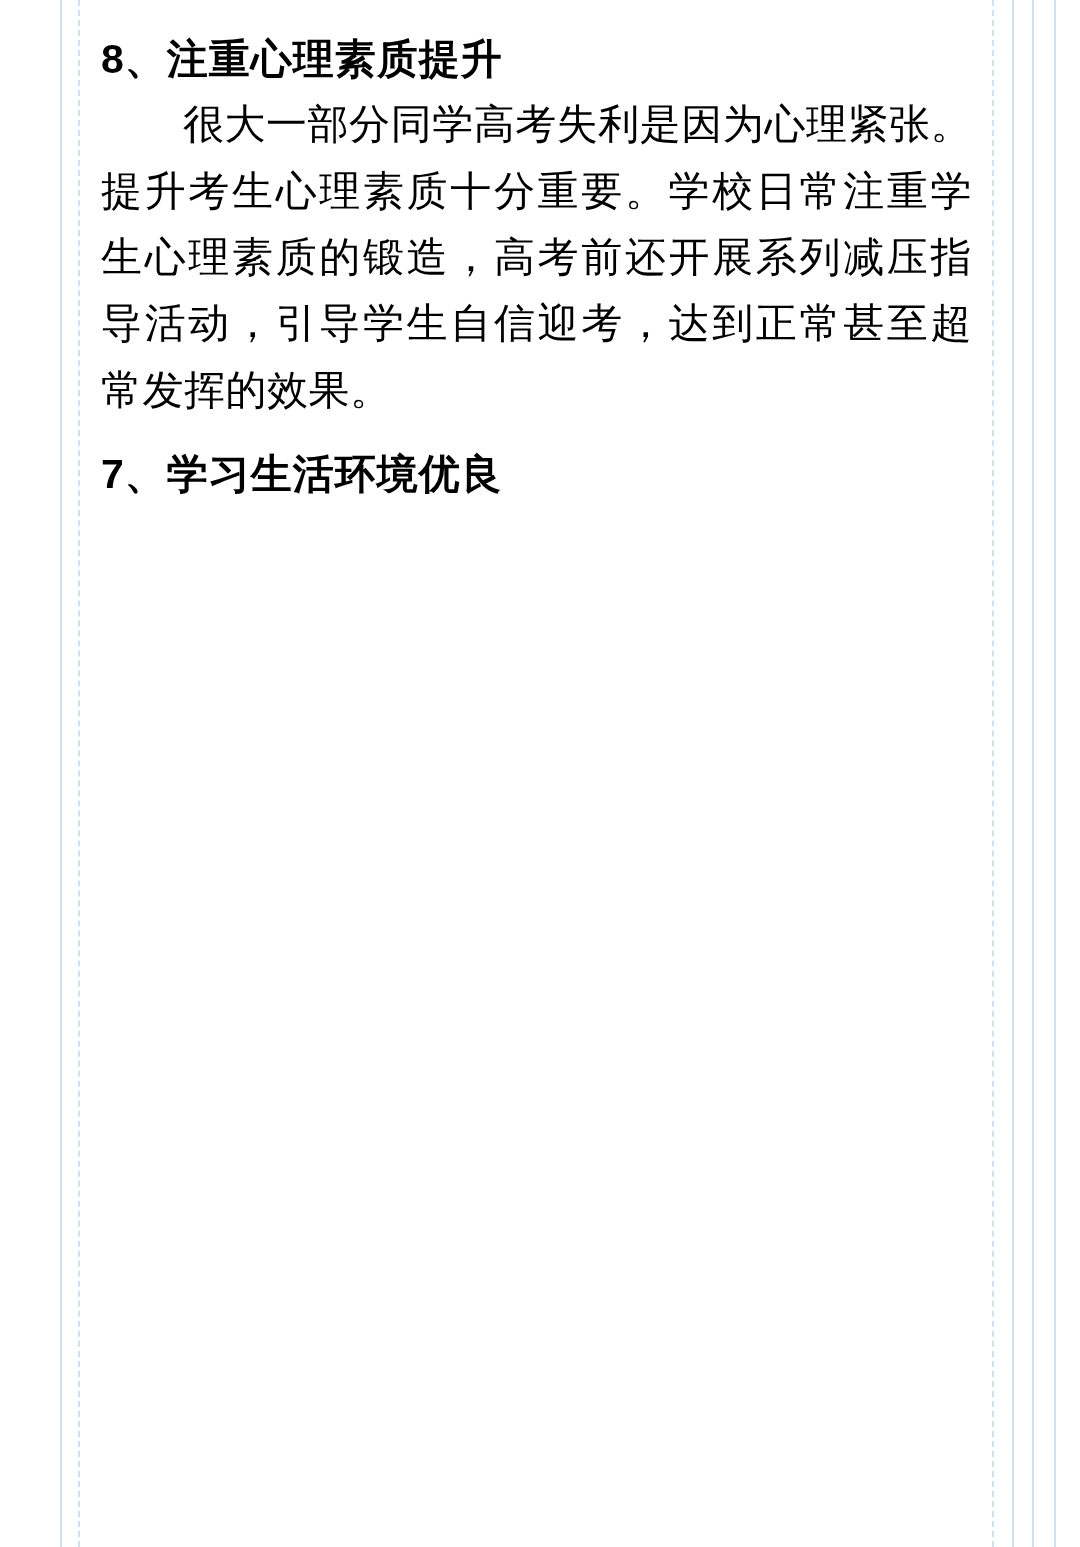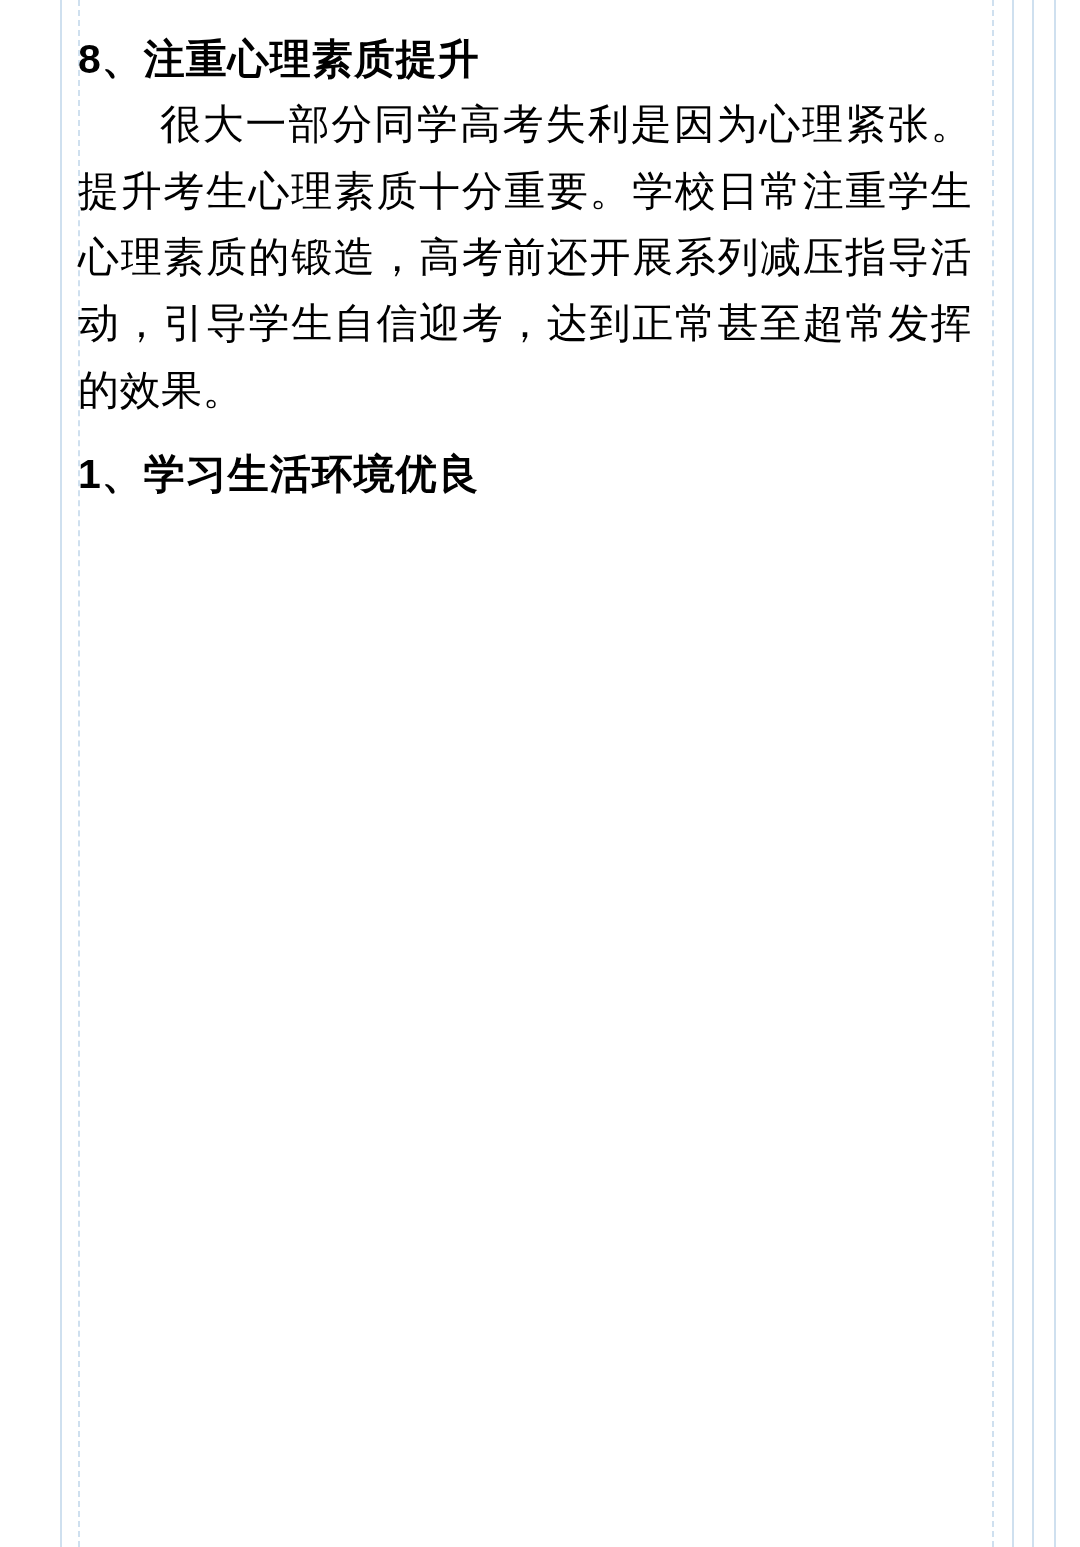--- a/index.html
+++ b/index.html
@@ -32,21 +32,21 @@
   }
   .rule.left-solid { left: 60px; }
   .rule.left-dashed { left: 78px; }
   .rule.right-dashed-1 { right: 86px; }
   .rule.right-solid-1 { right: 66px; }
   .rule.right-solid-2 { right: 46px; }
   .rule.right-solid-3 { right: 24px; }
 
   .content {
     position: relative;
-    padding: 34px 108px 0 78px;
+    padding: 34px 108px 0 101px;
     box-sizing: border-box;
   }
 
   h2.heading {
     font-size: 41px;
     font-weight: bold;
     line-height: 1.25;
     margin: 0 0 6px 0;
     letter-spacing: 1px;
     white-space: nowrap;
@@ -82,17 +82,17 @@
   <div class="rule right-solid-3"></div>
 
   <div class="content">
 
     <section class="section first">
       <h2 class="heading">8、注重心理素质提升</h2>
       <p class="para">很大一部分同学高考失利是因为心理紧张。提升考生心理素质十分重要。学校日常注重学生心理素质的锻造，高考前还开展系列减压指导活动，引导学生自信迎考，达到正常甚至超常发挥的效果。</p>
     </section>
 
     <section class="section second">
-      <h2 class="heading">1、学习生活环境优良</h2>
+      <h2 class="heading">7、学习生活环境优良</h2>
     </section>
 
   </div>
 </div>
 
 </body></html>

